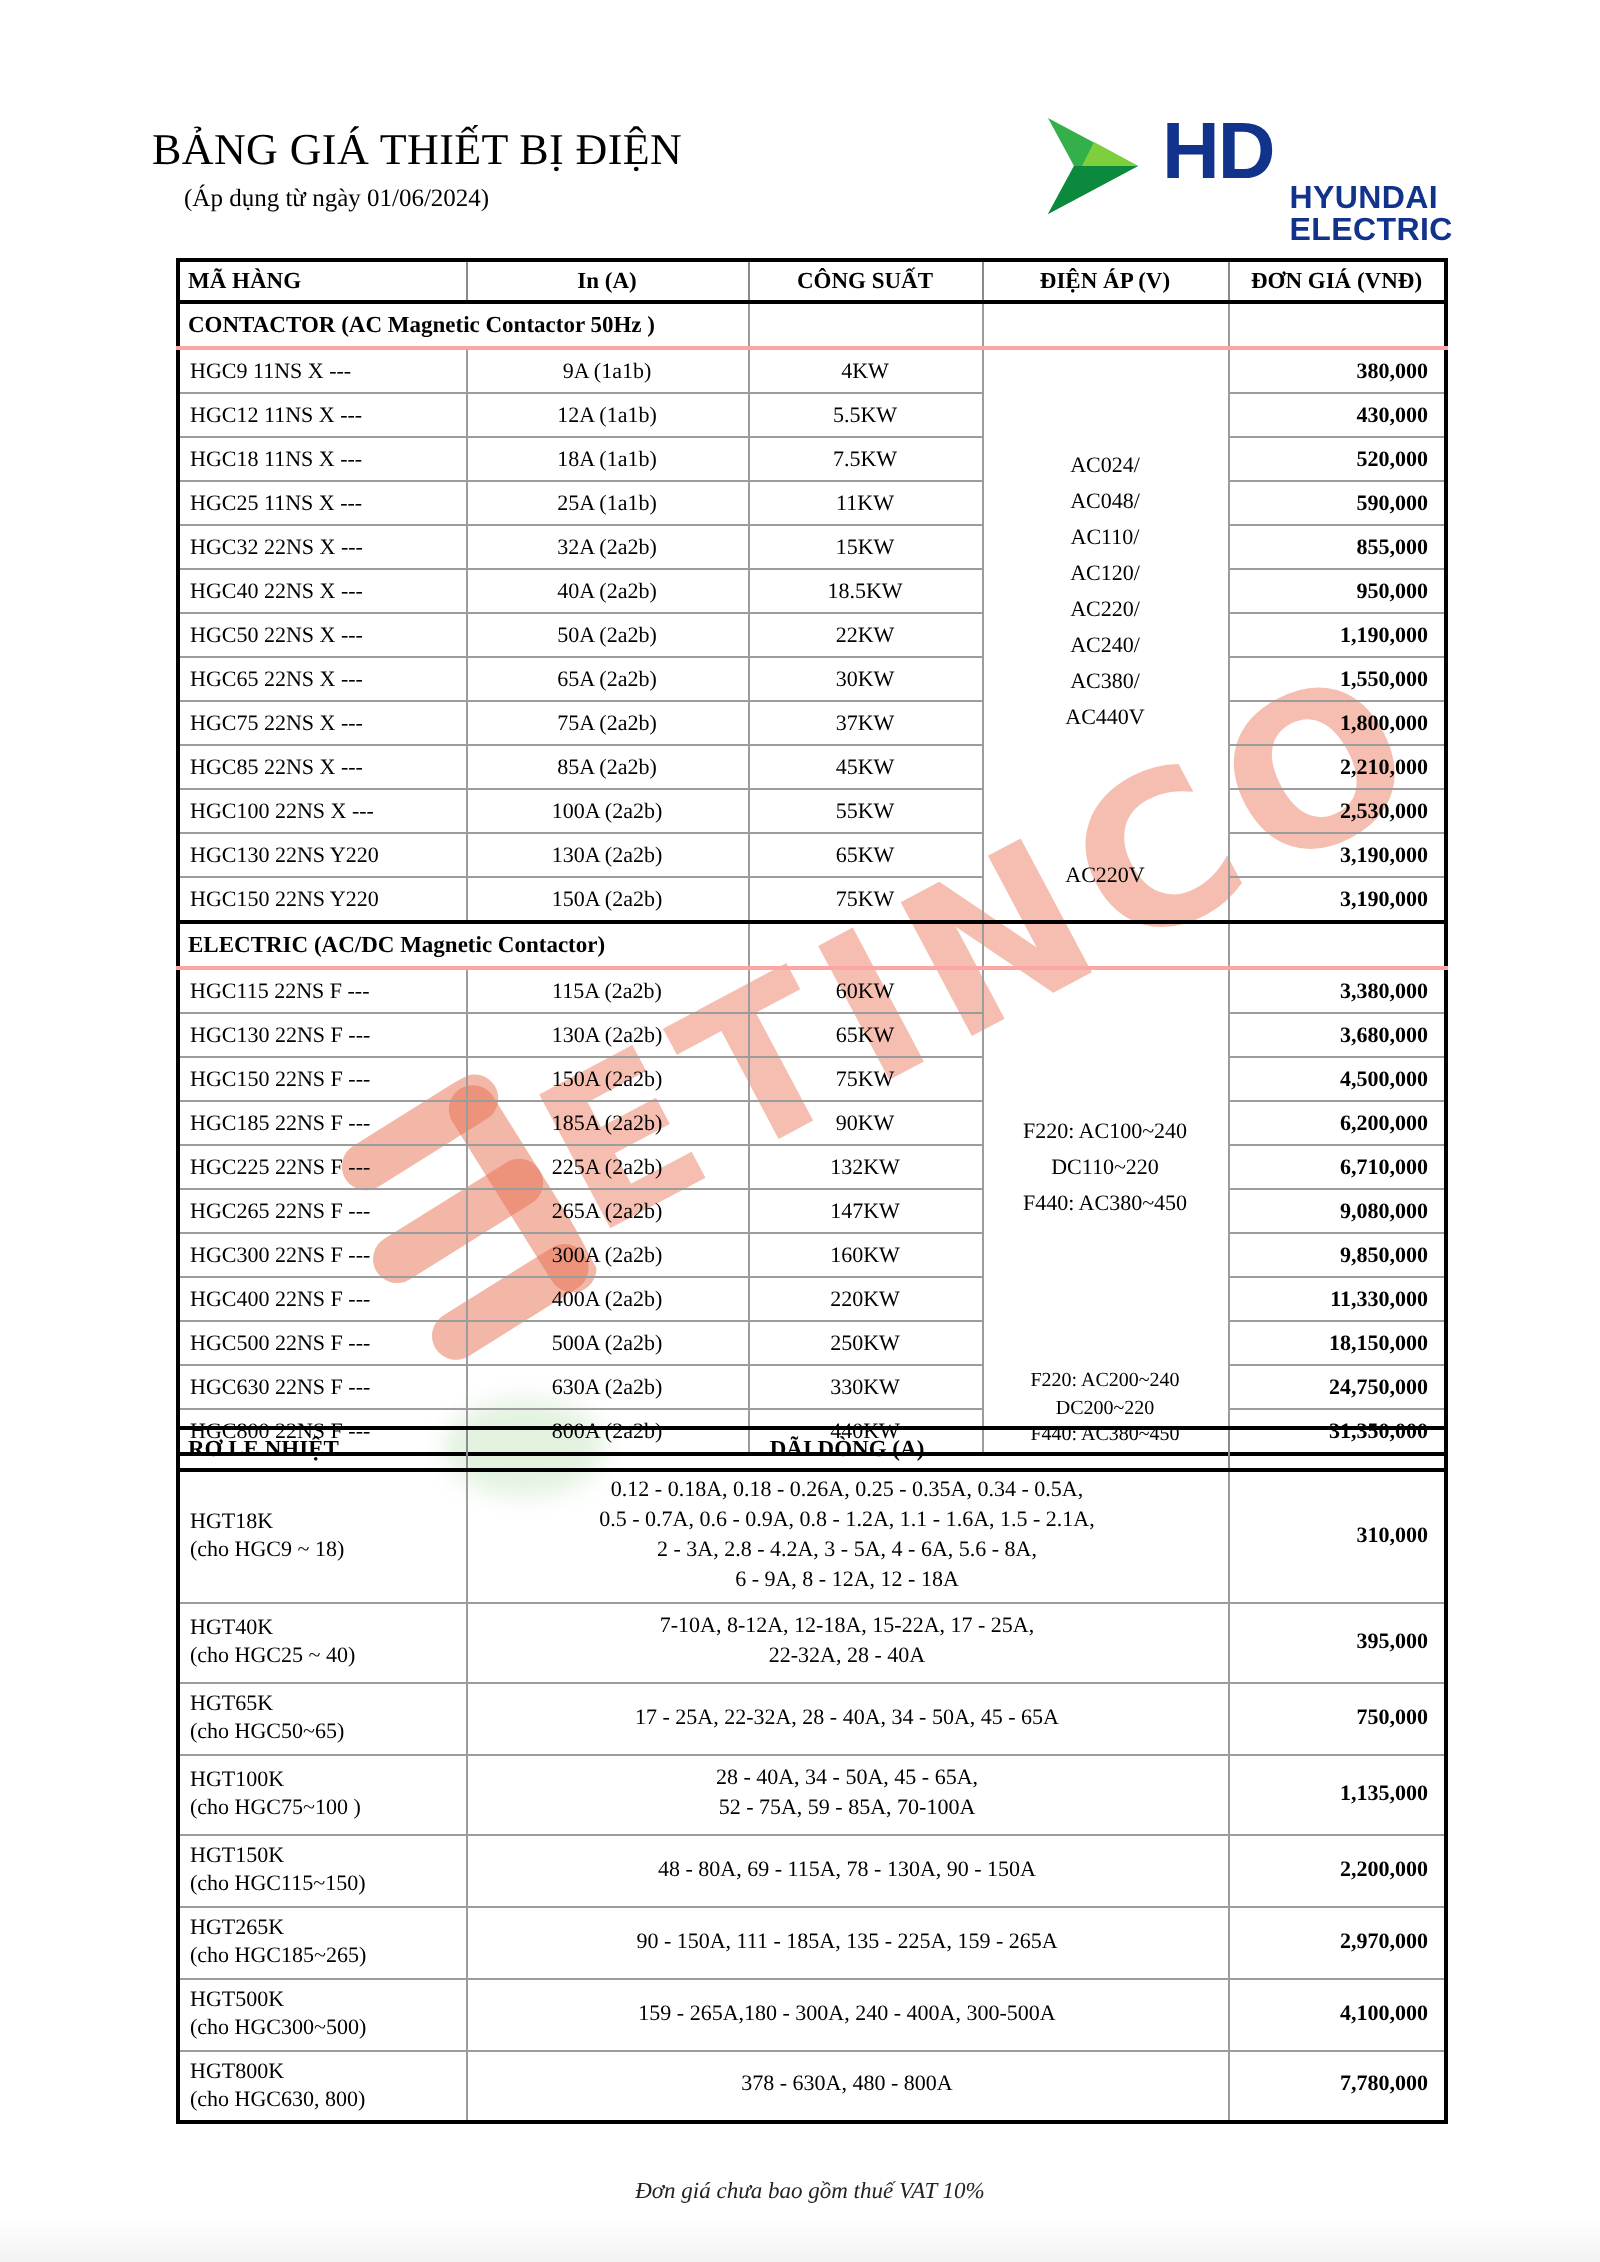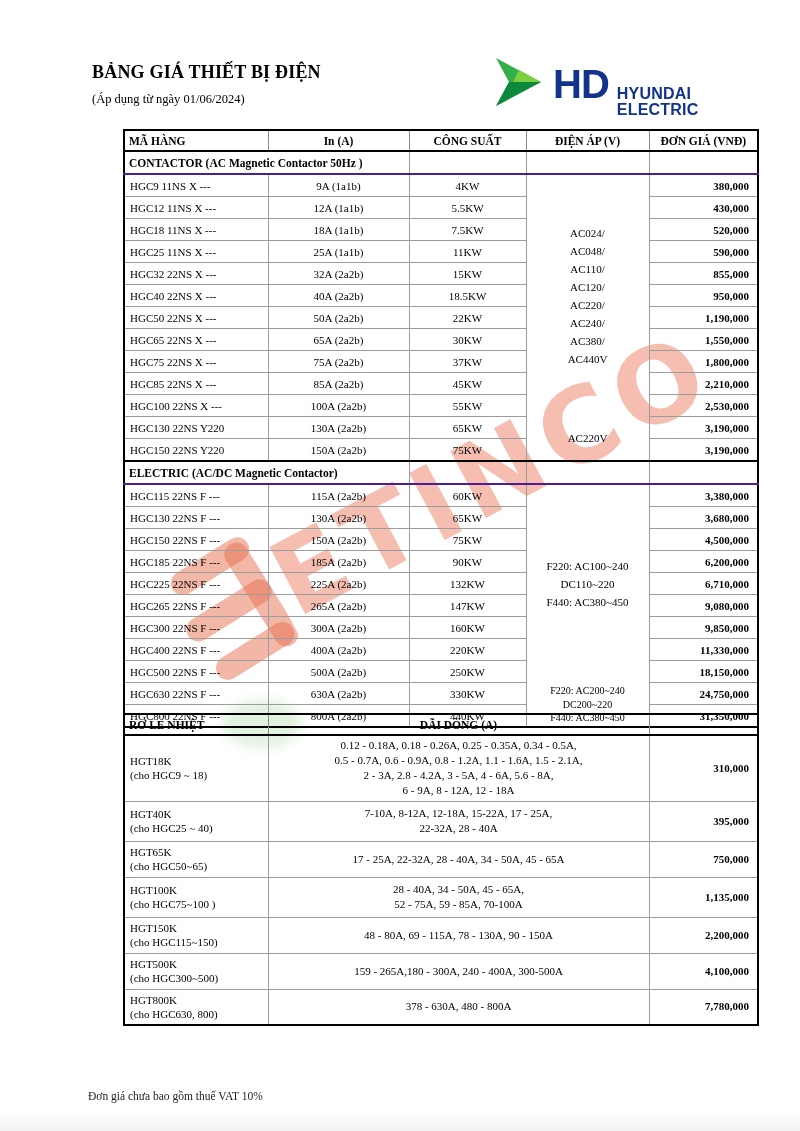--- a/index.html
+++ b/index.html
@@ -1,50 +1,50 @@
 <!DOCTYPE html>
 <html><head>
 <meta charset="utf-8">
 <style>
   html,body{margin:0;padding:0;}
   body{
     width:800px;height:1131px;position:relative;background:#ffffff;
     font-family:"Liberation Serif","DejaVu Serif",serif;color:#000;overflow:hidden;
   }
   
-  .doc-title{position:absolute;left:92px;top:62px;font-size:18px;font-weight:bold;letter-spacing:.2px;}
+  .doc-title{position:absolute;left:76px;top:62px;font-size:22px;font-weight:normal;letter-spacing:.2px;}
   .doc-subtitle{position:absolute;left:92px;top:92px;font-size:12.5px;font-family:Liberation Serif, serif;}
-  .logo{position:absolute;left:494px;top:56px;height:56px;display:flex;align-items:center;z-index:2;}
+  .logo{position:absolute;left:522px;top:56px;height:56px;display:flex;align-items:flex-start;z-index:2;}
   .logo-hd{font-family:"Liberation Sans","DejaVu Sans",sans-serif;font-weight:bold;
     font-size:40px;color:#12338b;margin-left:9px;letter-spacing:-1px;line-height:1;}
   .logo-stack{font-family:"Liberation Sans","DejaVu Sans",sans-serif;font-weight:bold;
     font-size:16px;color:#12338b;margin-left:8px;line-height:1.02;letter-spacing:.2px;margin-top:36px;}
   
   table.sheet{position:absolute;left:88px;border-collapse:collapse;table-layout:fixed;
     width:634px;font-size:11px;z-index:1;background:transparent;}
   #contactor-table{top:129px;}
   #relay-table{top:713px;}
   .sheet th{border:1px solid #8a8a8a;border-top:2px solid #000;border-bottom:2px solid #000;
     font-size:11.5px;font-weight:bold;height:19px;padding:0 4px;text-align:center;}
   .sheet th.h-left{text-align:left;}
   .sheet td{border:1px solid #9c9c9c;height:21px;padding:0 4px;text-align:center;vertical-align:middle;}
-  .sheet{border:2px solid #000;margin-left:35px;}
+  .sheet{border:2px solid #000;}
   td.c-code{text-align:left;padding-left:5px;}
   td.c-price{text-align:right;padding-right:8px;font-weight:bold;}
-  tr.section td{border-top:2px solid #000;border-bottom:2px solid #4c1d95;}
+  tr.section td{border-top:2px solid #000;border-bottom:2px solid #fca5a5;}
   td.section-title{font-weight:bold;text-align:left;padding-left:4px;font-size:11.5px;}
   td.c-volt{border-top:none;border-bottom:none;white-space:pre-line;line-height:18px;}
   td.c-volt.compact{font-size:10px;line-height:13.5px;}
   
   #relay-table td{white-space:pre-line;line-height:15px;}
   #relay-table td.c-code{line-height:14px;}
   tr.h66{height:66px;} tr.h40{height:40px;} tr.h36{height:36px;}
   
-  .footer-note{position:absolute;left:88px;width:634px;top:1090px;text-align:left;
-    font-size:11.5px;color:#222;z-index:1;}
+  .footer-note{position:absolute;left:88px;width:634px;top:1090px;text-align:center;
+    font-style:italic;font-size:11.5px;color:#222;z-index:1;}
   
   .watermark{position:absolute;left:150px;top:432px;width:560px;height:150px;z-index:0;
     display:flex;align-items:center;transform:rotate(-28deg);pointer-events:none;}
   .watermark-text{font-family:"DejaVu Sans","Liberation Sans",sans-serif;font-weight:bold;
     font-size:104px;letter-spacing:8px;color:rgba(232,111,80,0.45);line-height:1;margin-left:6px;}
   .wm-green-blob{position:absolute;left:222px;top:700px;width:80px;height:48px;border-radius:50%;
     background:rgba(150,210,140,0.28);filter:blur(6px);z-index:0;pointer-events:none;}
   .page-shadow{position:absolute;left:0;bottom:0;width:800px;height:22px;z-index:3;
     background:linear-gradient(rgba(0,0,0,0),rgba(0,0,0,0.05));pointer-events:none;}
 </style>
@@ -320,20 +320,26 @@
 52 - 75A, 59 - 85A, 70-100A</td>
       <td class="c-price">1,135,000</td>
     </tr>
     <tr class="h36">
       <td class="c-code">HGT150K
 (cho HGC115~150)</td>
       <td>48 - 80A, 69 - 115A, 78 - 130A, 90 - 150A</td>
       <td class="c-price">2,200,000</td>
     </tr>
     <tr class="h36">
+      <td class="c-code">HGT265K
+(cho HGC185~265)</td>
+      <td>90 - 150A, 111 - 185A, 135 - 225A, 159 - 265A</td>
+      <td class="c-price">2,970,000</td>
+    </tr>
+    <tr class="h36">
       <td class="c-code">HGT500K
 (cho HGC300~500)</td>
       <td>159 - 265A,180 - 300A, 240 - 400A, 300-500A</td>
       <td class="c-price">4,100,000</td>
     </tr>
     <tr class="h36">
       <td class="c-code">HGT800K
 (cho HGC630, 800)</td>
       <td>378 - 630A, 480 - 800A</td>
       <td class="c-price">7,780,000</td>

